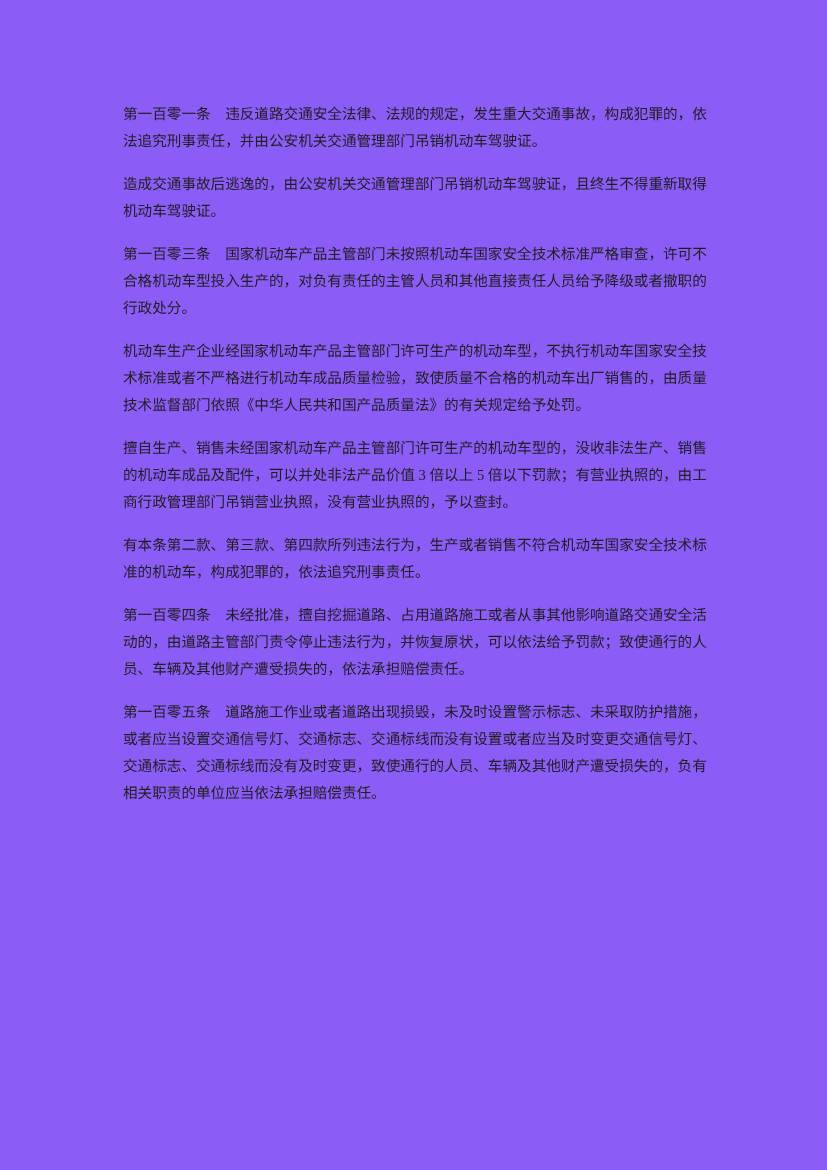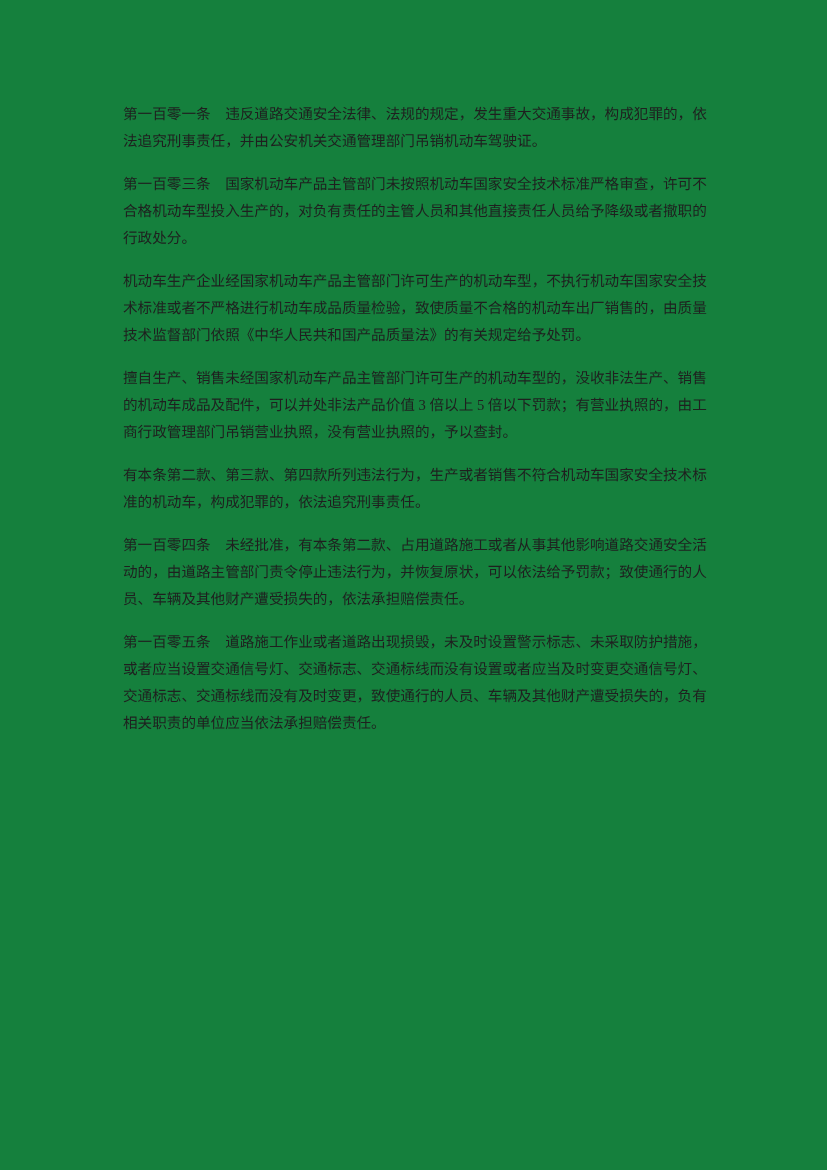--- a/index.html
+++ b/index.html
@@ -10,37 +10,38 @@
   body {
     width: 827px;
     height: 1170px;
     overflow: hidden;
   }
   .page {
     box-sizing: border-box;
     width: 827px;
     height: 1170px;
     padding: 101px 120px 0 123px;
-    background: #15803d;
+    background: #8b5cf6;
   }
   .para {
     margin: 0 0 16px 0;
     font-family: "Liberation Serif", "DejaVu Serif", serif;
     font-size: 14.6px;
     line-height: 27px;
     color: #1f1f1f;
     text-align: left;
     word-break: break-all;
     overflow-wrap: break-word;
   }
 </style>
 </head>
 <body>
 
 <div class="page">
   <p class="para">第一百零一条　违反道路交通安全法律、法规的规定，发生重大交通事故，构成犯罪的，依法追究刑事责任，并由公安机关交通管理部门吊销机动车驾驶证。</p>
+  <p class="para">造成交通事故后逃逸的，由公安机关交通管理部门吊销机动车驾驶证，且终生不得重新取得机动车驾驶证。</p>
   <p class="para">第一百零三条　国家机动车产品主管部门未按照机动车国家安全技术标准严格审查，许可不合格机动车型投入生产的，对负有责任的主管人员和其他直接责任人员给予降级或者撤职的行政处分。</p>
   <p class="para">机动车生产企业经国家机动车产品主管部门许可生产的机动车型，不执行机动车国家安全技术标准或者不严格进行机动车成品质量检验，致使质量不合格的机动车出厂销售的，由质量技术监督部门依照《中华人民共和国产品质量法》的有关规定给予处罚。</p>
   <p class="para">擅自生产、销售未经国家机动车产品主管部门许可生产的机动车型的，没收非法生产、销售的机动车成品及配件，可以并处非法产品价值 3 倍以上 5 倍以下罚款；有营业执照的，由工商行政管理部门吊销营业执照，没有营业执照的，予以查封。</p>
   <p class="para">有本条第二款、第三款、第四款所列违法行为，生产或者销售不符合机动车国家安全技术标准的机动车，构成犯罪的，依法追究刑事责任。</p>
-  <p class="para">第一百零四条　未经批准，有本条第二款、占用道路施工或者从事其他影响道路交通安全活动的，由道路主管部门责令停止违法行为，并恢复原状，可以依法给予罚款；致使通行的人员、车辆及其他财产遭受损失的，依法承担赔偿责任。</p>
+  <p class="para">第一百零四条　未经批准，擅自挖掘道路、占用道路施工或者从事其他影响道路交通安全活动的，由道路主管部门责令停止违法行为，并恢复原状，可以依法给予罚款；致使通行的人员、车辆及其他财产遭受损失的，依法承担赔偿责任。</p>
   <p class="para">第一百零五条　道路施工作业或者道路出现损毁，未及时设置警示标志、未采取防护措施，或者应当设置交通信号灯、交通标志、交通标线而没有设置或者应当及时变更交通信号灯、交通标志、交通标线而没有及时变更，致使通行的人员、车辆及其他财产遭受损失的，负有相关职责的单位应当依法承担赔偿责任。</p>
 </div>
 
 </body></html>

